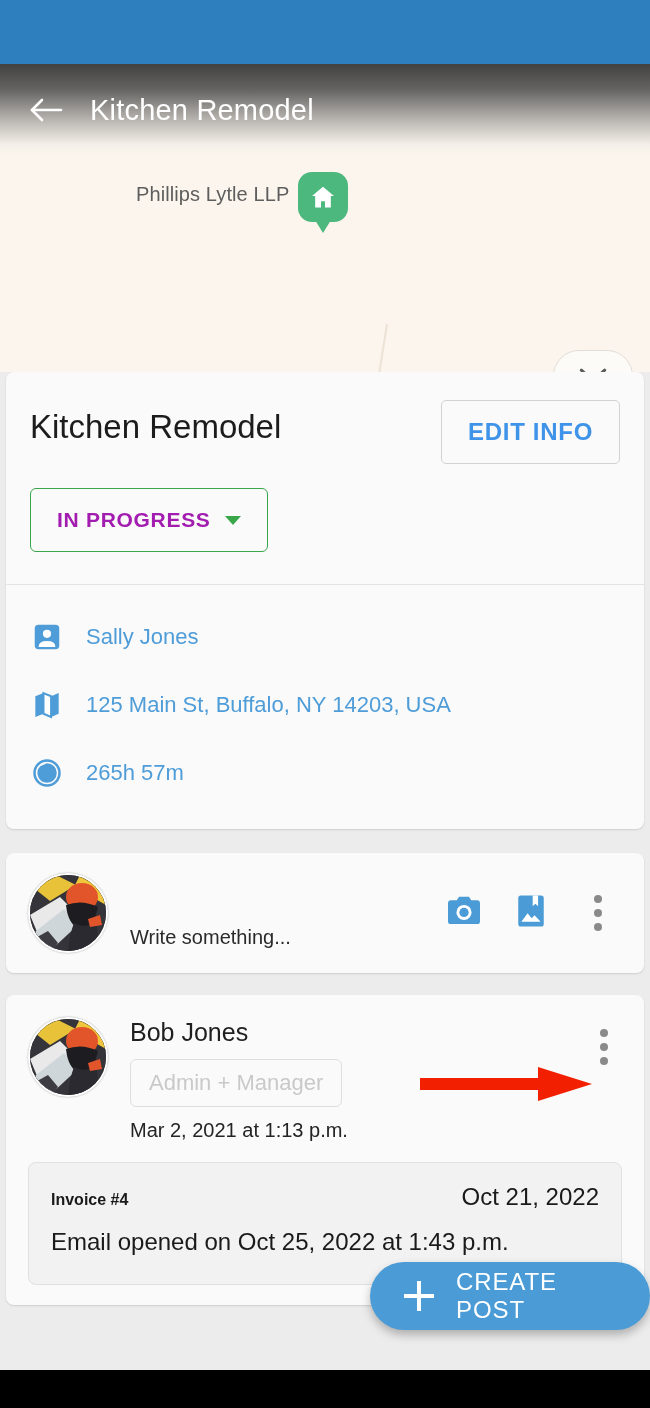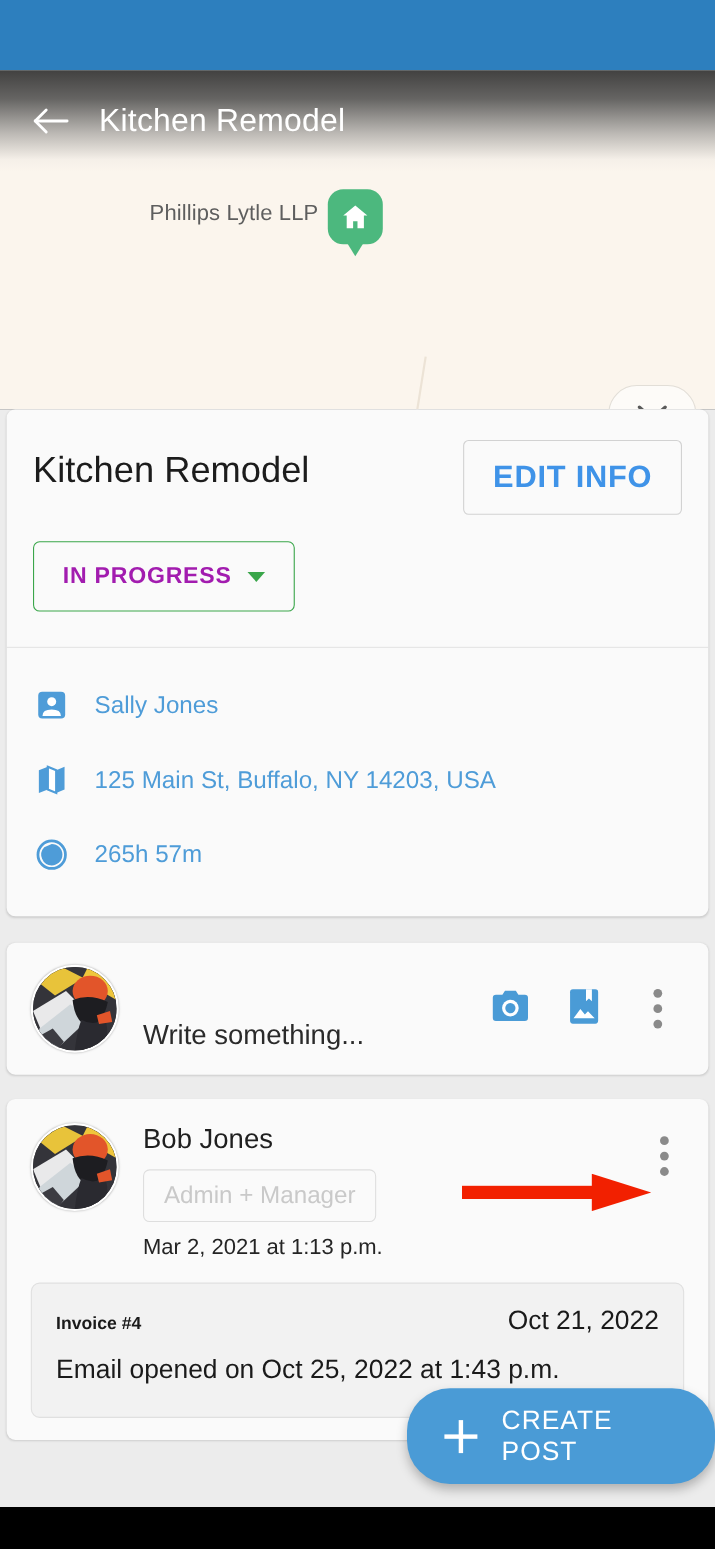--- a/index.html
+++ b/index.html
@@ -167,21 +167,21 @@
     color: #1c1c1c;
     line-height: 1.15;
     padding-top: 8px;
   }
   .edit-info-btn {
     flex: none;
     border: 1px solid #d2d2d2;
     border-radius: 5px;
     background: #fafafa;
     color: #3f93e8;
-    font-size: 28px;
+    font-size: 24px;
     font-weight: bold;
     letter-spacing: 0.7px;
     padding: 17px 26px;
     white-space: nowrap;
   }
   .status-btn {
     margin-top: 24px;
     display: inline-flex;
     align-items: center;
     gap: 14px;
@@ -242,21 +242,21 @@
     border: 2px solid #ffffff;
     box-shadow: 0 0 2px rgba(0,0,0,0.35);
     overflow: hidden;
     position: relative;
     background: #2b2b2e;
   }
   .avatar svg { display:block; width:100%; height:100%; }
   .composer-placeholder {
     margin-left: 22px;
     flex: 1;
-    font-size: 25px;
+    font-size: 20px;
     color: #2a2a2a;
     margin-top: 48px;
   }
   .composer-actions {
     display: flex;
     align-items: center;
     gap: 34px;
     margin-right: 6px;
   }
   .kebab {
@@ -350,21 +350,21 @@
     width: 172px;
     height: 34px;
     pointer-events: none;
   }
 
   
   .fab {
     position: absolute;
     left: 370px;
     top: 1262px;
-    height: 87px;
+    height: 68px;
     border-radius: 39px;
     background: #4a9bd6;
     color: #ffffff;
     display: flex;
     align-items: center;
     gap: 22px;
     padding: 0 34px;
     box-shadow: 0 5px 10px rgba(0,0,0,0.26);
     font-size: 24px;
     letter-spacing: 0.9px;

